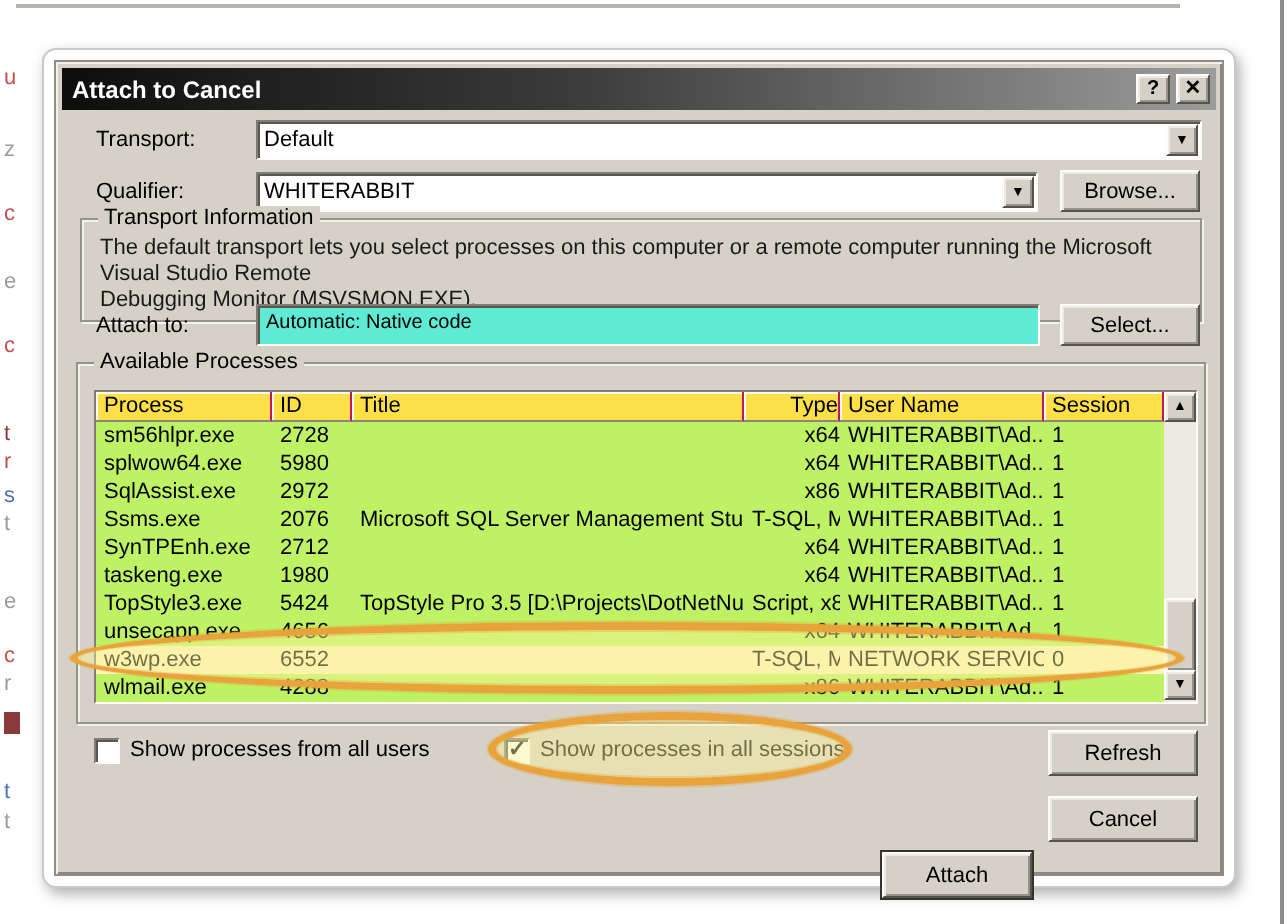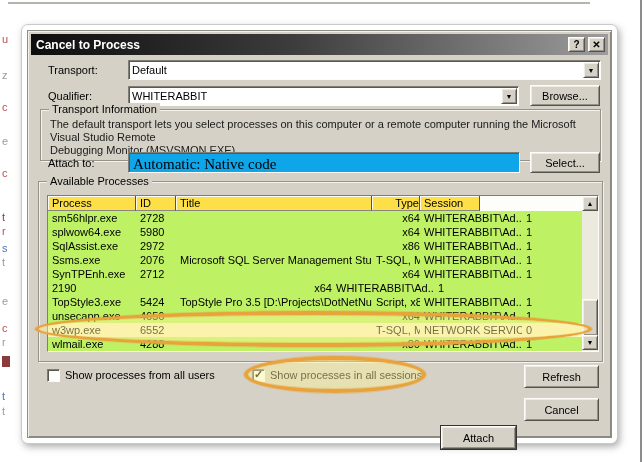--- a/index.html
+++ b/index.html
@@ -42,21 +42,21 @@
                  text-align:center; line-height:16px; color:#000; }
 
   .btn { position:absolute; font-size:11px; color:#000; text-align:center; display:flex;
          align-items:center; justify-content:center; cursor:default; }
   .btn.default { box-shadow: inset 1px 1px 0 #eeebe3, inset -1px -1px 0 #93918a, 0 0 0 1px #34332f; margin-top: 28px; }
 
   .groupbox { position:absolute; border:1px solid #96948a; box-shadow: inset 1px 1px 0 #f4f2ec, 1px 1px 0 #f4f2ec; }
   .groupbox .legend { position:absolute; top:-7px; left:8px; background:#d5d1c7; padding:0 3px; font-size:11px; }
   .tinfo-text { position:absolute; left:9px; top:8px; right:8px; font-size:11px; line-height:13px; color:#1a1a1a; }
 
-  .attach-field { position:absolute; background:#0ea5e9; font-size:15px;font-family:Liberation Serif, serif; }
+  .attach-field { position:absolute; background:#5eead4; font-size:10px; }
   .attach-field .val { position:absolute; left:4px; top:3px; }
 
   
   .ptable { position:absolute; left:19px; top:164px; width:552px; height:157px; display:flex; }
   .tleft { width:534px; height:100%; background:#fdfdfa; overflow:hidden; }
   .thead { display:flex; height:15px; }
   .hcell { height:15px; background:#fde047; font-size:11px; line-height:14px; padding-left:4px;
            border-right:1px solid #be185d; border-bottom:1px solid #8a887e;
            box-shadow: inset 1px 1px 0 #fbfaf6; white-space:nowrap; overflow:hidden; }
   .trow { display:flex; height:14px; font-size:11px; line-height:14px; background:#bef264; }
@@ -105,21 +105,21 @@
       <span class="edge-frag" style="top: 337px; color: rgb(154, 154, 154);">r</span>
       <span class="edge-frag block" style="top: 356px; background: rgb(139, 58, 58);"></span>
       <span class="edge-frag" style="top: 391px; color: rgb(79, 111, 192);">t</span>
       <span class="edge-frag" style="top: 406px; color: rgb(154, 154, 154);">t</span>
     </div>
 
   <div class="frame">
     <div class="dialog">
 
       <div class="titlebar">
-        <span class="title">Cancel to Process</span>
+        <span class="title">Attach to Cancel</span>
         <span class="tb-btn raised">?</span>
         <span class="tb-btn raised">✕</span>
       </div>
 
       <span class="lbl" style="left:20px; top:33px;">Transport:</span>
       <div class="combo sunken" style="left:100px; top:29px; width:473px;">
         <span class="val">Default</span>
         <span class="drop raised">▼</span>
       </div>
 
@@ -148,20 +148,21 @@
         <span class="legend">Available Processes</span>
       </div>
 
       <div class="ptable sunken">
         <div class="tleft">
           <div class="thead">
             <span class="hcell c0">Process</span>
             <span class="hcell c1">ID</span>
             <span class="hcell c2">Title</span>
             <span class="hcell c3">Type</span>
+            <span class="hcell c4">User Name</span>
             <span class="hcell c5">Session</span>
           </div>
           <div id="tbody">
               <div class="trow">
                 <span class="cell c0">sm56hlpr.exe</span>
                 <span class="cell c1">2728</span>
                 <span class="cell c2"></span>
                 <span class="cell c3">x64</span>
                 <span class="cell c4">WHITERABBIT\Ad...</span>
                 <span class="cell c5">1</span>
@@ -192,21 +193,22 @@
               </div>
               <div class="trow">
                 <span class="cell c0">SynTPEnh.exe</span>
                 <span class="cell c1">2712</span>
                 <span class="cell c2"></span>
                 <span class="cell c3">x64</span>
                 <span class="cell c4">WHITERABBIT\Ad...</span>
                 <span class="cell c5">1</span>
               </div>
               <div class="trow">
-                <span class="cell c1">2190</span>
+                <span class="cell c0">taskeng.exe</span>
+                <span class="cell c1">1980</span>
                 <span class="cell c2"></span>
                 <span class="cell c3">x64</span>
                 <span class="cell c4">WHITERABBIT\Ad...</span>
                 <span class="cell c5">1</span>
               </div>
               <div class="trow">
                 <span class="cell c0">TopStyle3.exe</span>
                 <span class="cell c1">5424</span>
                 <span class="cell c2">TopStyle Pro 3.5  [D:\Projects\DotNetNuk...</span>
                 <span class="cell c3">Script, x86</span>

